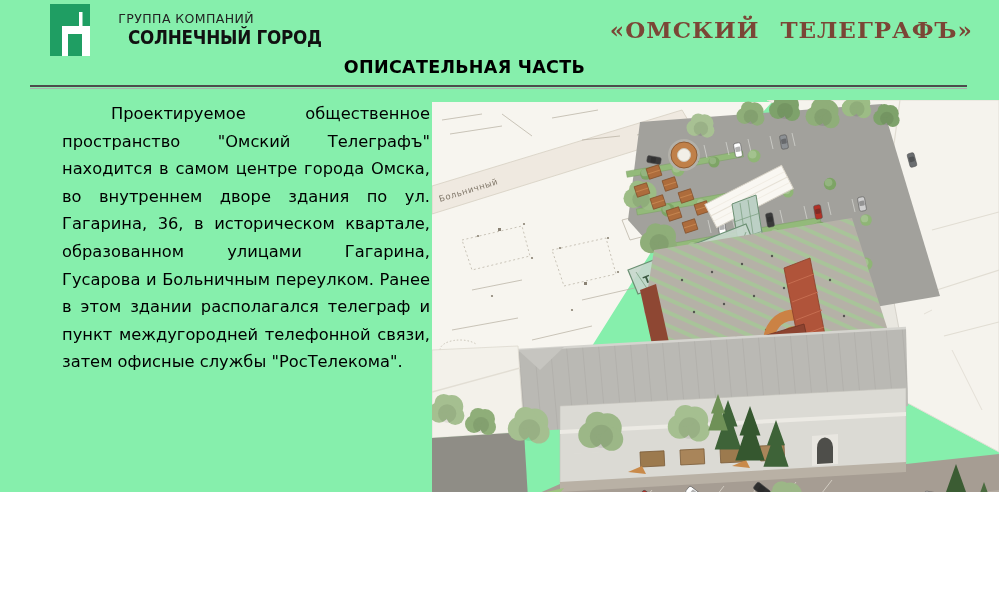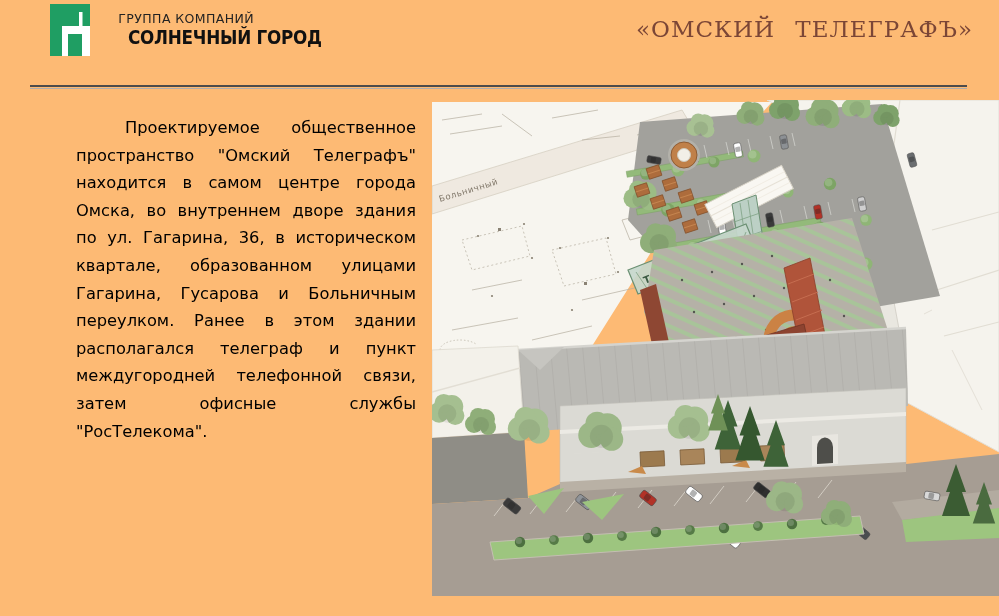--- a/index.html
+++ b/index.html
@@ -1,35 +1,35 @@
 <!DOCTYPE html>
 <html lang="ru"><head>
 <meta charset="utf-8">
 <style>
   html,body{margin:0;padding:0;background:#fff;}
-  .page{position:relative;width:999px;height:616px;background:#fdba74;overflow:hidden;
+  .page{position:relative;width:999px;height:492px;background:#86efac;overflow:hidden;
         font-family:"DejaVu Sans",sans-serif;color:#000;}
   
   .logo-group{position:absolute;left:50px;top:4px;display:flex;align-items:flex-start;}
   .logo-icon{width:40px;height:52px;display:block;}
   .logo-text{margin-left:14px;width:150px;text-align:right;padding-top:8px;}
   .logo-sub{font-size:12.5px;letter-spacing:.4px;color:#222;line-height:14px;}
   .logo-main{font-size:20px;font-weight:bold;letter-spacing:-.3px;color:#111;line-height:22px;
              transform:scaleX(.84);transform-origin:100% 50%;white-space:nowrap;}
   .project-title{position:absolute;right:26px;top:16px;font-family:"DejaVu Serif",serif;
-                 font-weight:normal;font-size:23px;letter-spacing:1px;word-spacing:12px;
+                 font-weight:bold;font-size:23px;letter-spacing:1px;word-spacing:12px;
                  color:#7b4636;white-space:nowrap;}
   .section-title{position:absolute;left:0;right:70px;top:57px;text-align:center;
                  font-size:17.5px;font-weight:bold;letter-spacing:.3px;color:#000;}
   .rule{position:absolute;left:30px;right:32px;top:85px;height:1px;
         border-top:2px solid #4c4c4c;border-bottom:1px solid #adadad;}
   
   .text-column{position:absolute;left:62px;top:100px;width:368px;
                font-size:16.3px;line-height:27.6px;text-align:justify;}
-  .text-column p{margin:14px;text-indent:49px;}
+  .text-column p{margin:0;text-indent:49px;}
   
   .illustration{position:absolute;left:432px;top:100px;width:567px;height:496px;}
   .illustration svg{display:block;}
   .map-label{font-size:8.5px;fill:#7e7567;letter-spacing:.6px;}
   .bridge-label{font-size:10px;font-weight:bold;fill:#3c5a42;letter-spacing:3.2px;}
 </style>
 </head>
 <body>
 
 <div class="page">
@@ -41,20 +41,21 @@
       <rect x="29" y="8" width="3.5" height="15" fill="#ffffff"></rect>
       <rect x="18" y="30" width="14" height="22" fill="#1f9e63"></rect>
     </svg>
     <div class="logo-text">
       <div class="logo-sub">ГРУППА КОМПАНИЙ</div>
       <div class="logo-main">СОЛНЕЧНЫЙ ГОРОД</div>
     </div>
   </div>
 
   <div class="project-title">«ОМСКИЙ ТЕЛЕГРАФЪ»</div>
+  <div class="section-title">ОПИСАТЕЛЬНАЯ ЧАСТЬ</div>
   <div class="rule"></div>
 
   <div class="text-column">
     <p>Проектируемое общественное пространство "Омский Телеграфъ" находится в самом центре города Омска, во внутреннем дворе здания по ул. Гагарина, 36, в историческом квартале, образованном улицами Гагарина, Гусарова и Больничным переулком. Ранее в этом здании располагался телеграф и пункт междугородней телефонной связи, затем офисные службы "РосТелекома".</p>
   </div>
 
   <div class="illustration">
   <svg viewBox="0 0 567 496" width="567" height="496">
     <defs>
       <g id="tree">

